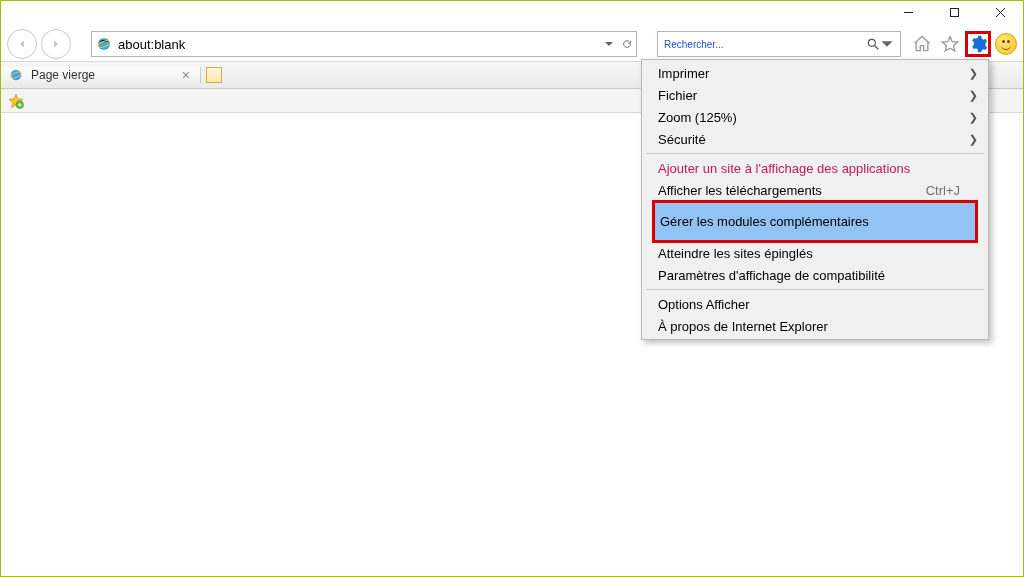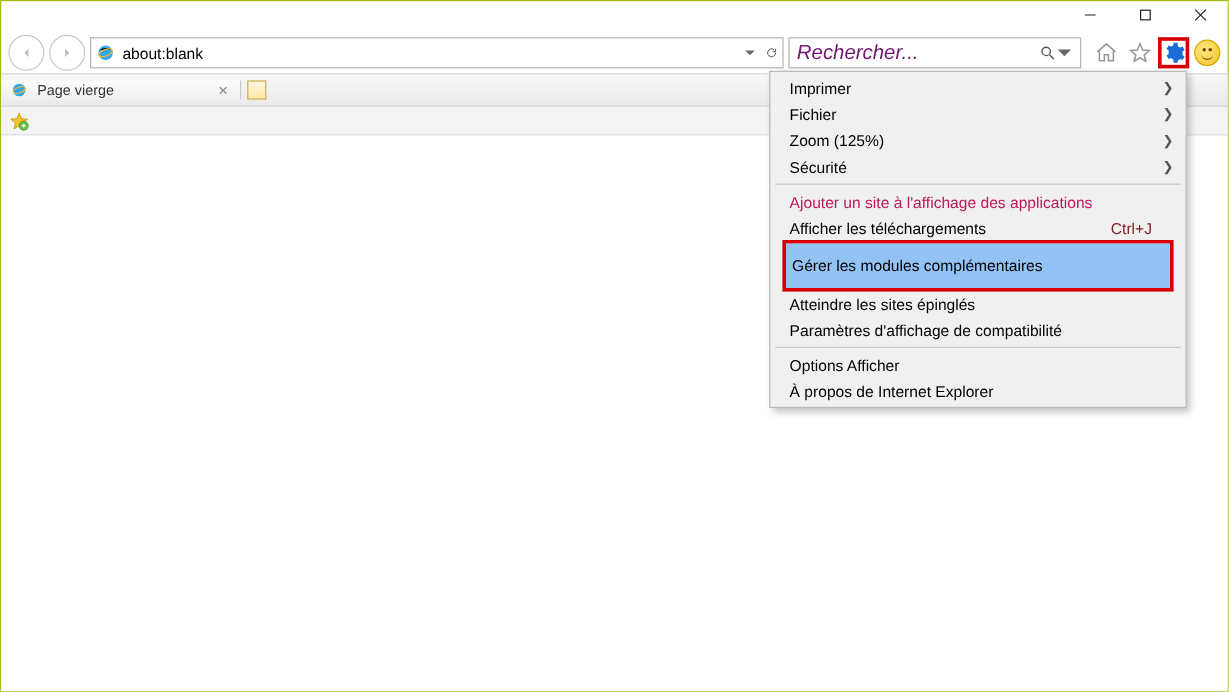--- a/index.html
+++ b/index.html
@@ -50,21 +50,21 @@
   .nav-circle svg { width: 14px; height: 14px; }
 
   .address-bar {
     flex: 1;
     height: 26px;
     border: 1px solid #b5b5b5;
     background: #fff;
     display: flex;
     align-items: center;
     padding: 0 4px;
-    margin: 0 0;
+    margin: 0 16px;
     min-width: 300px;
   }
   .ie-icon {
     width: 16px; height: 16px;
     margin-right: 6px;
     display: flex; align-items: center; justify-content: center;
   }
   .ie-icon svg { width: 16px; height: 16px; }
   .address-bar .url {
     flex: 1;
@@ -83,23 +83,22 @@
     height: 26px;
     border: 1px solid #b5b5b5;
     background: #fff;
     display: flex;
     align-items: center;
     padding: 0 6px;
     color: #888;
   }
   .search-bar .placeholder {
     flex: 1;
-    font-size: 17px;
-    color: #701a75;
-    font-style: italic;
+    font-size: 10px;
+    color: #1d4ed8;
   }
   .search-bar .search-icons {
     display: flex; align-items: center; gap: 6px;
   }
   .search-bar .search-icons svg { width: 14px; height: 14px; color: #555; }
 
   .right-icons {
     display: flex; align-items: center; gap: 2px;
     padding-left: 4px;
   }
@@ -213,21 +212,21 @@
     height: 22px;
     display: flex;
     align-items: center;
     padding: 0 26px 0 14px;
     color: #000;
     position: relative;
   }
   .menu .item.disabled { color: #be185d; }
   .menu .item .shortcut {
     margin-left: auto;
-    color: #7f1d1d;
+    color: #737373;
   }
   .menu .item .chev {
     position: absolute;
     right: 8px; top: 50%; transform: translateY(-50%);
     color: #555;
     font-size: 11px;
   }
   .menu .sep {
     height: 1px;
     background: #c9c9c9;

